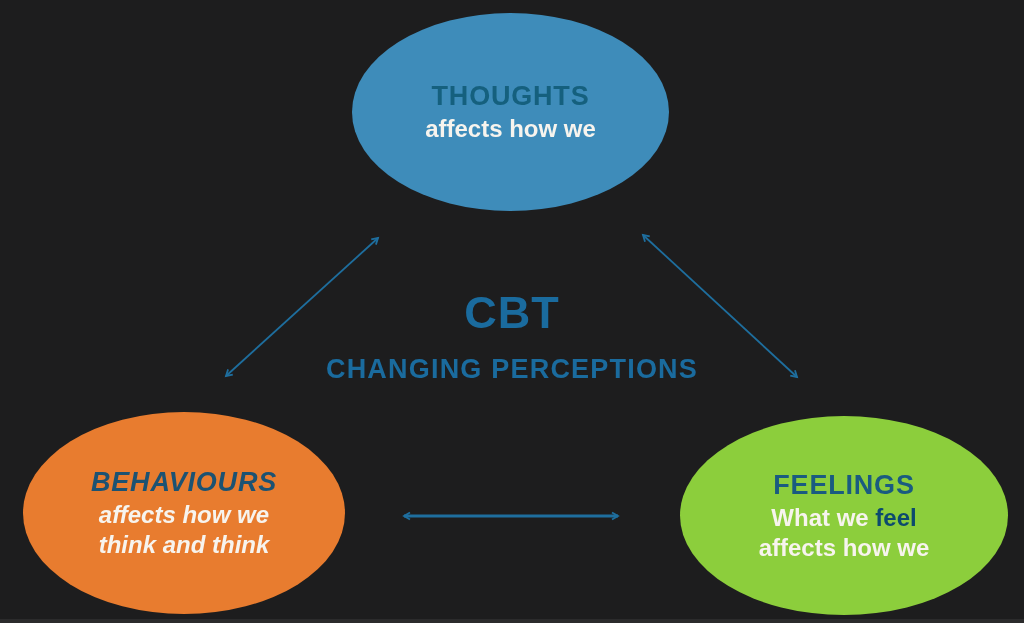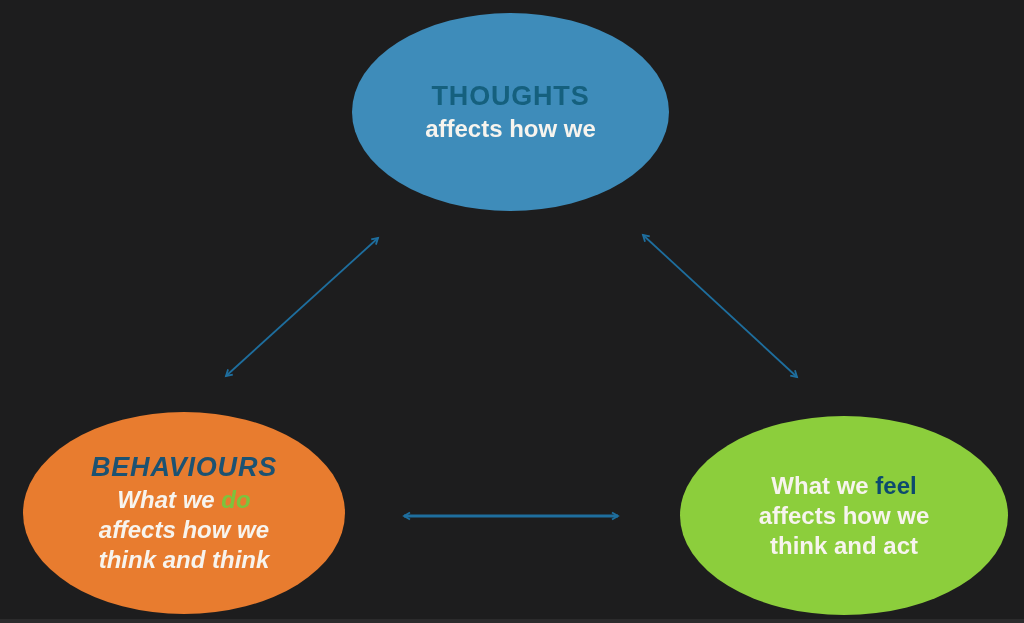--- a/index.html
+++ b/index.html
@@ -101,32 +101,35 @@
     <line class="arrow-line" x1="404" y1="516" x2="618" y2="516" stroke-width="2.8" marker-start="url(#ah)" marker-end="url(#ah)" style="stroke: rgb(30, 110, 158);"></line>
   </svg>
 
   <div class="node node-thoughts" style="background-color: rgb(62, 140, 186);">
     <div class="node-heading" style="color: rgb(21, 96, 126);">THOUGHTS</div>
     <div class="node-body" style="color: rgb(247, 244, 238);">
       <div>affects how we</div>
     </div>
   </div>
 
+  <div class="center-title" style="color: rgb(26, 107, 158);">
+    <div class="main">CBT</div>
+    <div class="sub">CHANGING PERCEPTIONS</div>
+  </div>
 
   <div class="node node-behaviours" style="background-color: rgb(232, 124, 47);">
     <div class="node-heading" style="color: rgb(28, 82, 114);">BEHAVIOURS</div>
     <div class="node-body" style="color: rgb(247, 244, 238);">
-      <div><span>What we </span><span style="color: rgb(125, 195, 61);">do</span></div>
       <div>affects how we</div>
       <div>think and think</div>
     </div>
   </div>
 
   <div class="node node-feelings" style="background-color: rgb(140, 206, 60);">
+    <div class="node-heading" style="color: rgb(26, 91, 128);">FEELINGS</div>
     <div class="node-body" style="color: rgb(247, 244, 238);">
       <div><span>What we </span><span style="color: #0c4a6e;">feel</span></div>
       <div>affects how we</div>
-      <div>think and act</div>
     </div>
   </div>
 
   <div class="bottom-strip"></div>
 </div>
 
 </body></html>

